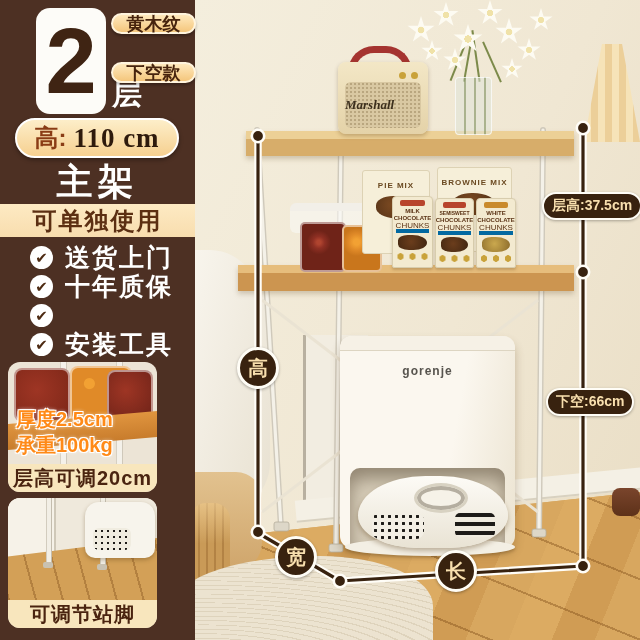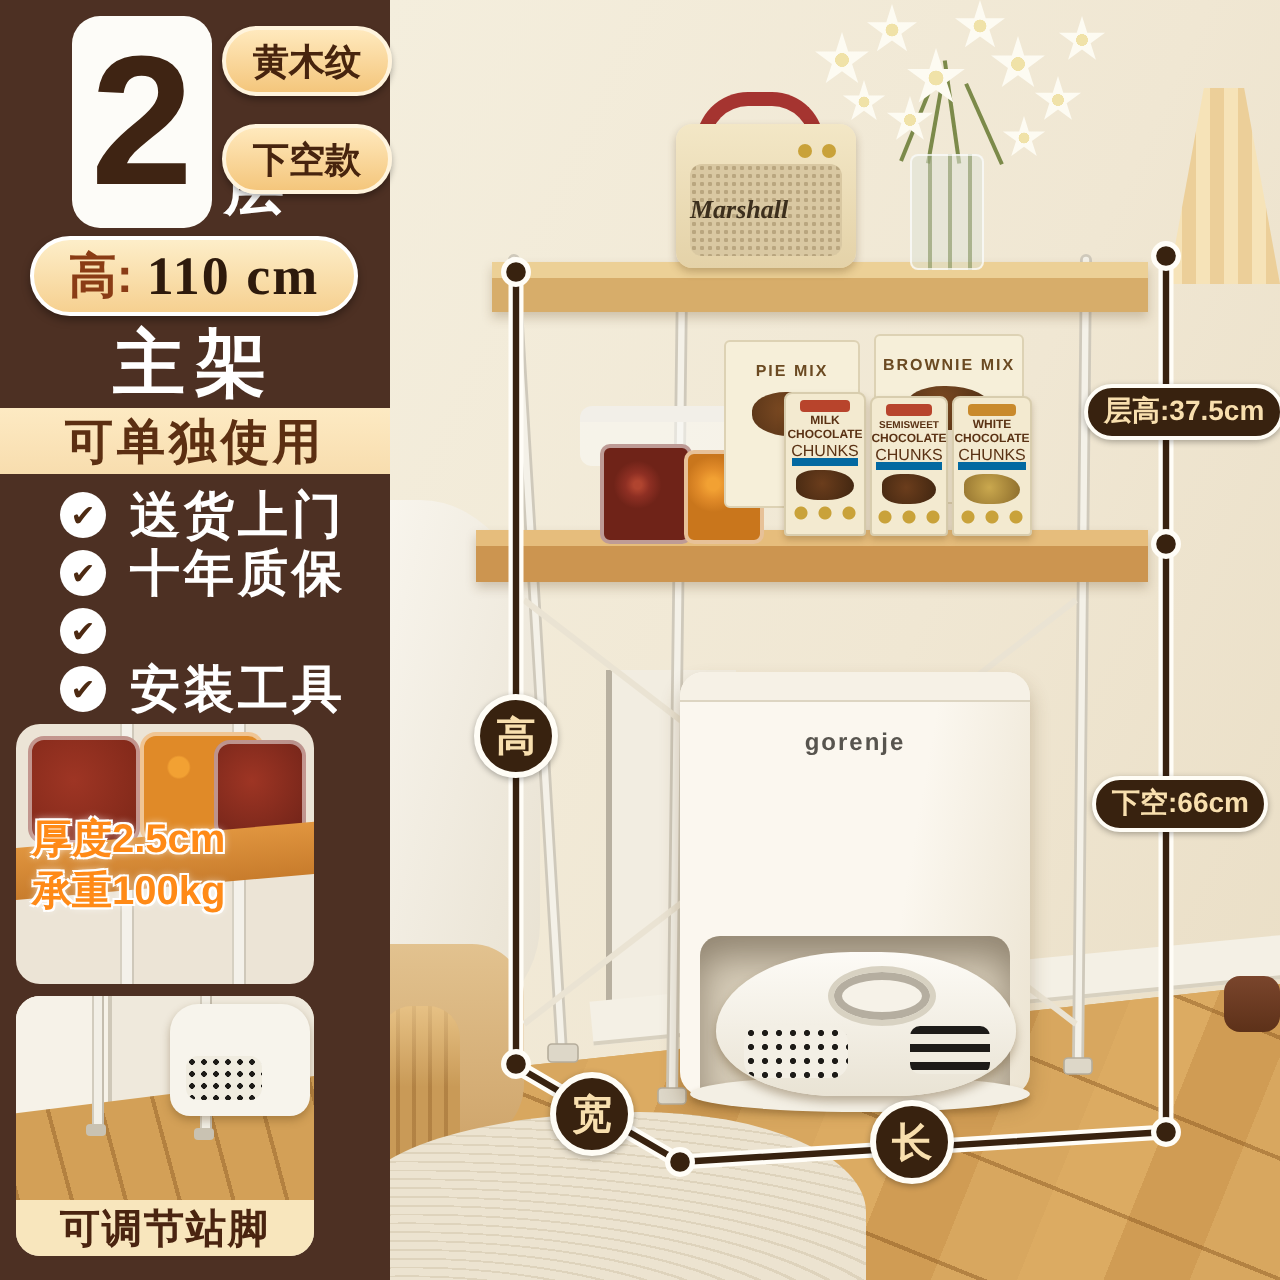--- a/index.html
+++ b/index.html
@@ -5,21 +5,21 @@
   html,body{margin:0;padding:0;}
   body{width:640px;height:640px;position:relative;overflow:hidden;background:#4d3023;
        font-family:"Liberation Sans","DejaVu Sans",sans-serif;}
 
   
   .sidebar{position:absolute;left:0;top:0;width:195px;height:640px;background:#4d3023;z-index:5;}
   .tier-tile{position:absolute;left:36px;top:8px;width:70px;height:106px;background:#fdfcf8;
              border-radius:14px;display:flex;align-items:center;justify-content:center;
              font-size:92px;font-weight:800;color:#3f2413;line-height:1;}
   .tier-unit{position:absolute;left:112px;top:74px;font-size:30px;font-weight:700;color:#fff;}
-  .badge{position:absolute;left:111px;width:85px;height:35px;border-radius:999px;
+  .badge{position:absolute;left:111px;width:85px;height:21px;border-radius:999px;
          background:linear-gradient(180deg,#ffe9bd,#f4c67c);border:2px solid #fff4dd;
          box-shadow:0 2px 3px rgba(0,0,0,.3);display:flex;align-items:center;justify-content:center;
          font-size:18px;font-weight:800;color:#47240e;box-sizing:border-box;}
   .height-pill{position:absolute;left:15px;top:118px;width:164px;height:40px;border-radius:999px;
          background:linear-gradient(180deg,#fdeec9,#f6d090);border:2px solid #fff;
          box-shadow:0 2px 4px rgba(0,0,0,.35);display:flex;align-items:center;justify-content:center;
          gap:7px;box-sizing:border-box;}
   .height-label{font-size:24px;font-weight:800;color:#8a3c15;}
   .height-value{font-size:27px;font-weight:800;color:#2e1a0c;letter-spacing:1px;font-family:Liberation Serif, serif;}
   .main-frame{position:absolute;left:0;top:158px;width:195px;text-align:center;
@@ -333,20 +333,21 @@
     <div class="thumb-scene">
       <div class="t1-pole" style="left:52px;"></div>
       <div class="t1-pole" style="left:108px;"></div>
       <div class="jarblob" style="left:6px;top:6px;width:52px;height:50px;background:radial-gradient(circle at 40% 40%,#9e3524,#7d2718);"></div>
       <div class="jarblob" style="left:62px;top:4px;width:58px;height:52px;background:#e08a28;background-image:radial-gradient(circle at 30% 30%,#f2a133 5px,transparent 6px),radial-gradient(circle at 70% 55%,#f2a133 5px,transparent 6px);"></div>
       <div class="jarblob" style="right:4px;top:8px;width:42px;height:46px;background:radial-gradient(circle at 40% 40%,#9e3524,#6f2318);"></div>
       <div class="t1-shelf"></div>
       <div class="ov-text" style="top:44px;">厚度2.5cm</div>
       <div class="ov-text" style="top:70px;">承重100kg</div>
     </div>
+    <div class="thumb-caption">层高可调20cm</div>
   </div>
 
   <div class="thumb" style="top:498px;">
     <div class="thumb-scene" style="background:#efe9dc;">
       <div style="position:absolute;left:0;top:0;width:46px;height:60px;background:#f6f2e8;border-right:2px solid #cfc8b8;"></div>
       <div class="t2-floor"></div>
       <div class="t2-pole" style="left:38px;"></div>
       <div class="t2-pole" style="left:92px;"></div>
       <div class="t2-foot" style="left:35px;top:64px;"></div>
       <div class="t2-foot" style="left:89px;top:66px;"></div>

